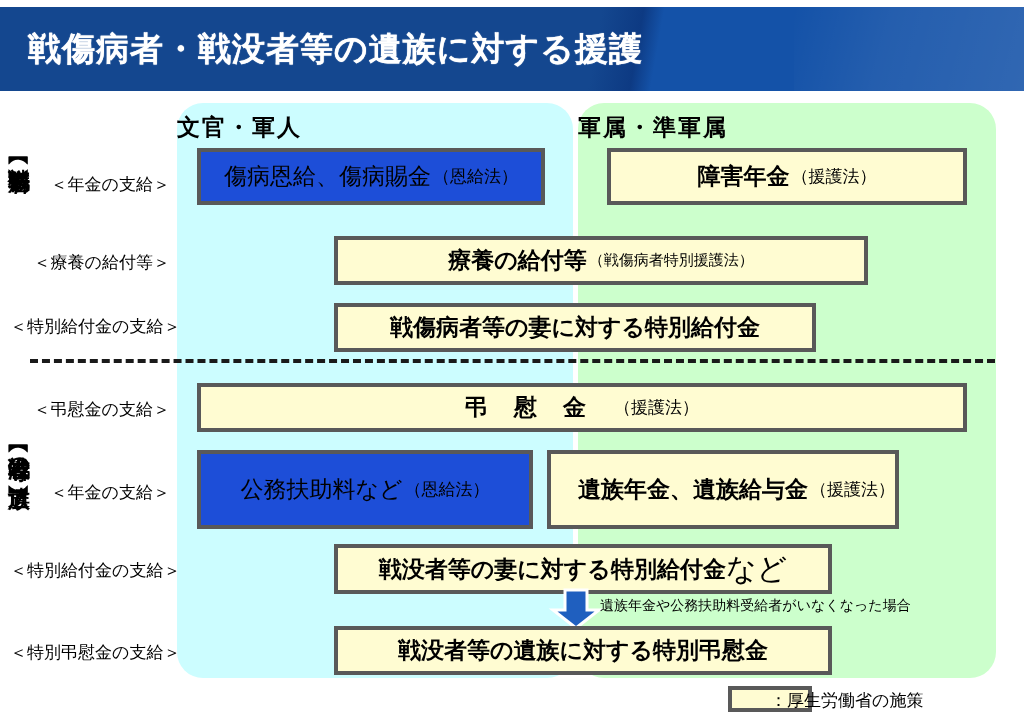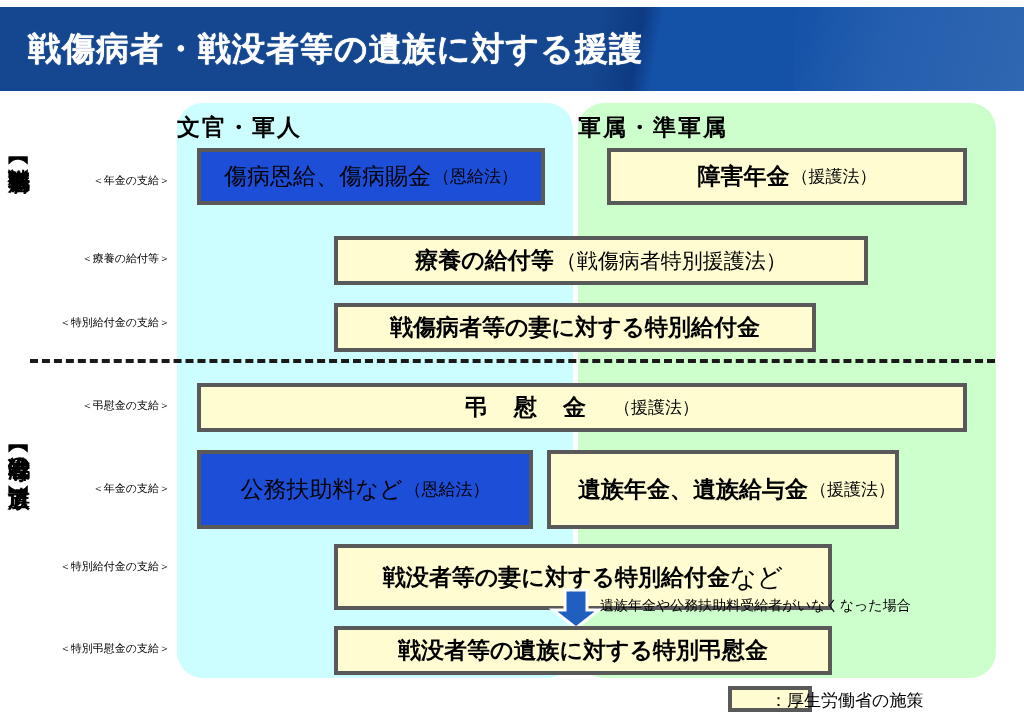--- a/index.html
+++ b/index.html
@@ -41,28 +41,28 @@
   .box{
     position:absolute;box-sizing:border-box;
     border:4px solid #595959;
     display:flex;align-items:center;justify-content:center;
     white-space:nowrap;
   }
   .box.yellow{background:#fffcd2;}
   .box.white{background:#1d4ed8;}
   .b-main{font-size:23px;font-weight:bold;}
   .b-main.reg{font-weight:normal;font-size:23px;}
-  .b-sub{font-size:21px;font-weight:normal;margin-left:2px;}
+  .b-sub{font-size:15px;font-weight:normal;margin-left:2px;}
   .b-sub.big{font-size:17px;}
-  .b-tail{font-size:26px;font-weight:normal;}
+  .b-tail{font-size:30px;font-weight:normal;}
   .spread{letter-spacing:26px;margin-right:-26px;}
 
   
   .rowlabel{
-    position:absolute;font-size:11px;white-space:nowrap;text-align:right;
+    position:absolute;font-size:17px;white-space:nowrap;text-align:right;
   }
   
   .vlabel{
     position:absolute;left:8px;
     writing-mode:vertical-rl;
     font-size:22px;font-weight:bold;letter-spacing:1px;
     line-height:1;
   }
   
   .divider{
@@ -135,21 +135,21 @@
 <div class="box white" style="left:197px;top:450px;width:336px;height:79px;">
   <span class="b-main reg">公務扶助料など</span>
   <span class="b-sub big">（恩給法）</span>
 </div>
 
 <div class="box yellow" style="left:547px;top:450px;width:352px;height:79px;justify-content:flex-end;">
   <span class="b-main">遺族年金、遺族給与金</span>
   <span class="b-sub big">（援護法）</span>
 </div>
 
-<div class="box yellow" style="left:334px;top:544px;width:498px;height:66px;">
+<div class="box yellow" style="left:334px;top:544px;width:498px;height:50px;">
   <span class="b-main">戦没者等の妻に対する特別給付金</span>
   <span class="b-tail">など</span>
 </div>
 
 <div class="arrow-wrap">
   <svg width="56" height="42" viewBox="0 0 56 42">
     <polygon points="17,2 39,2 39,22 51,22 28,40 5,22 17,22" fill="#1f5fbf" stroke="#ffffff" stroke-width="3"></polygon>
   </svg>
 </div>
 <div class="arrow-note">遺族年金や公務扶助料受給者がいなくなった場合</div>

